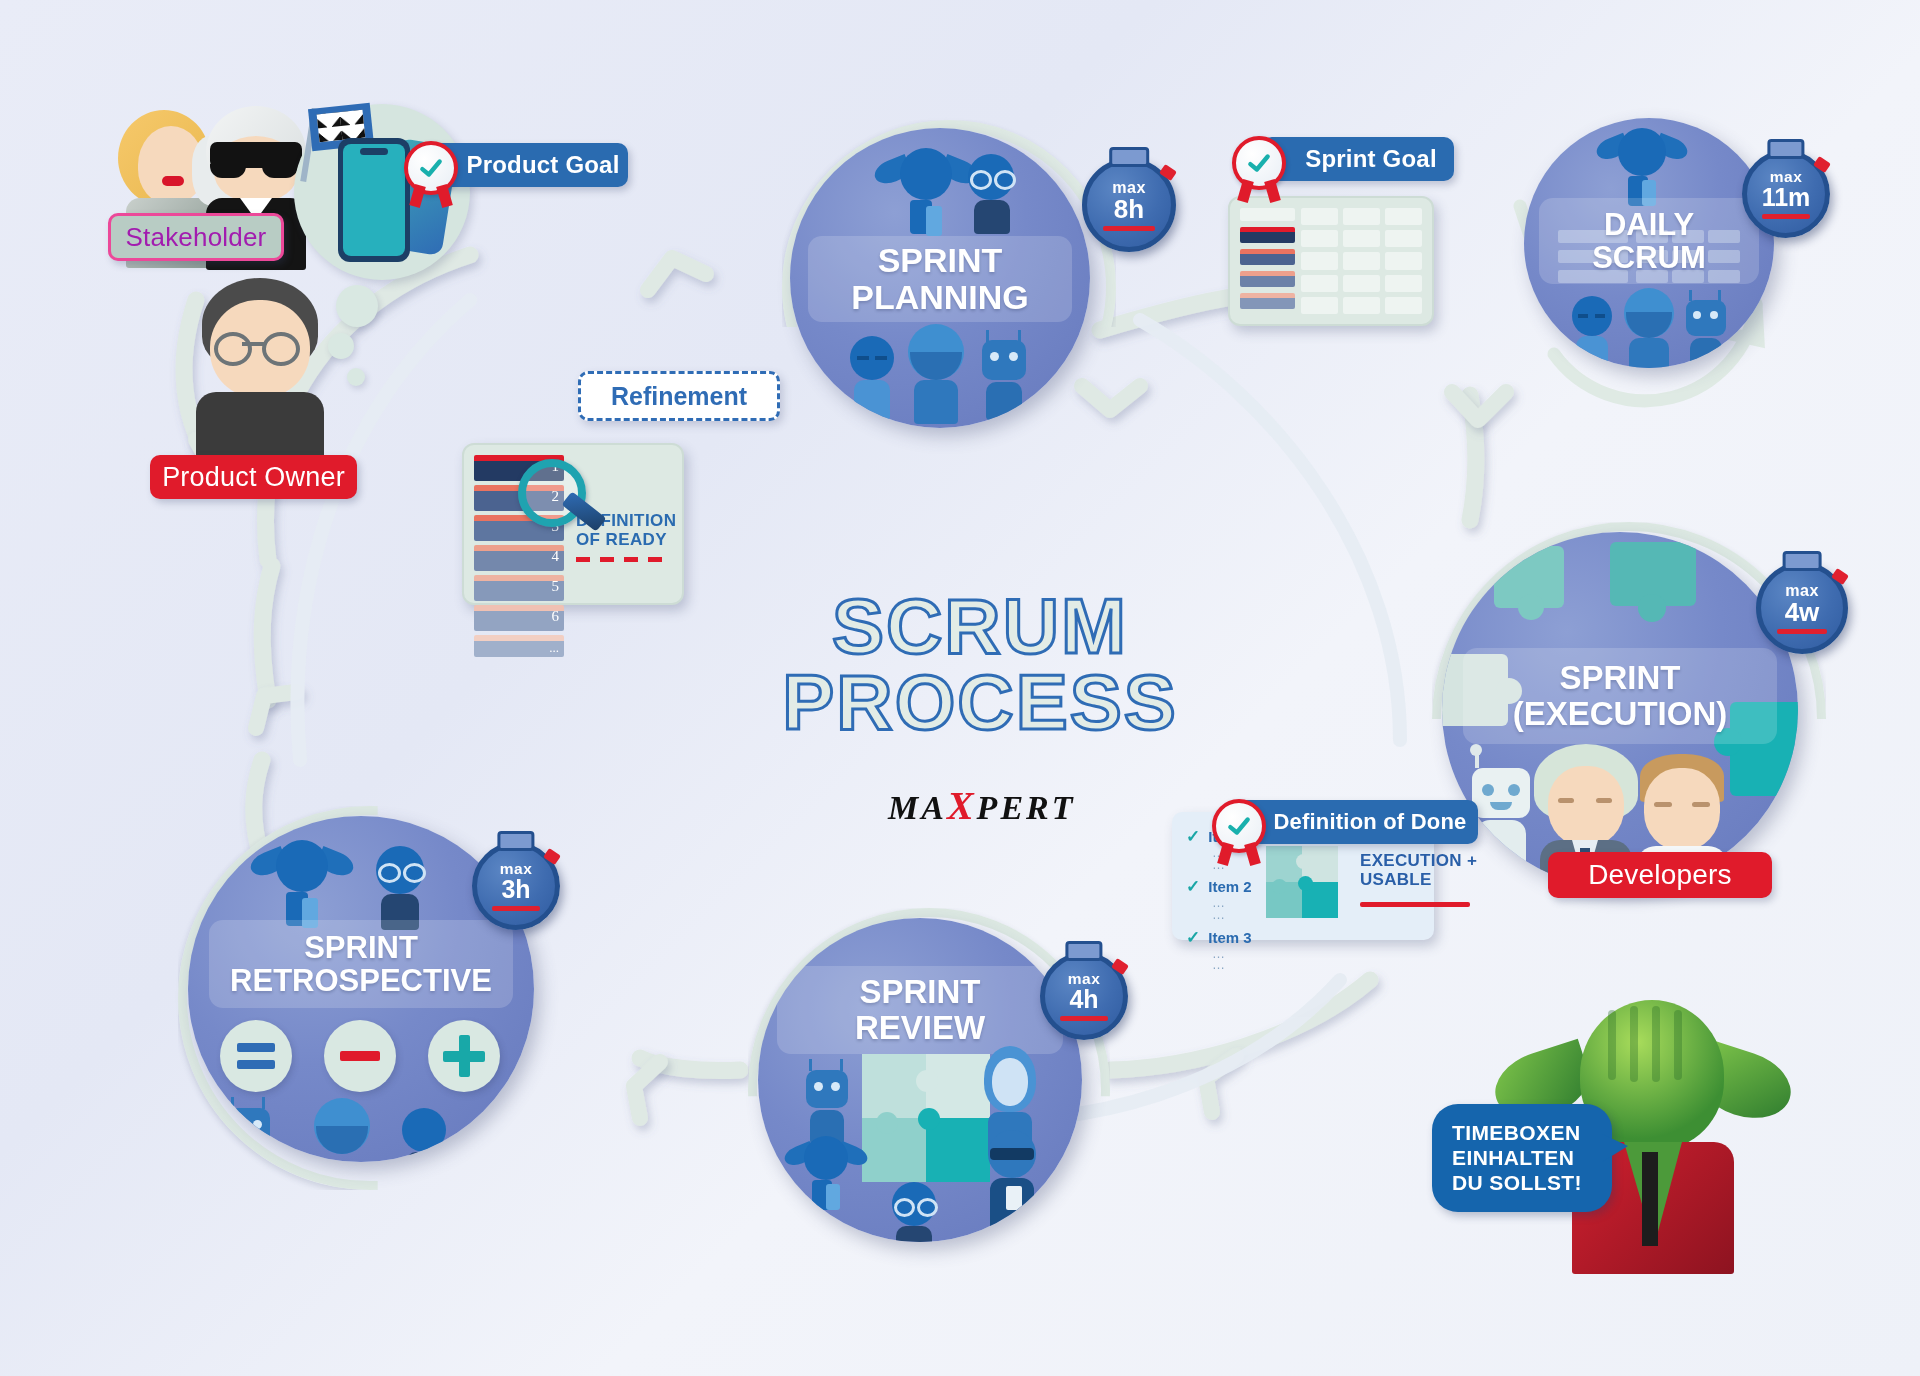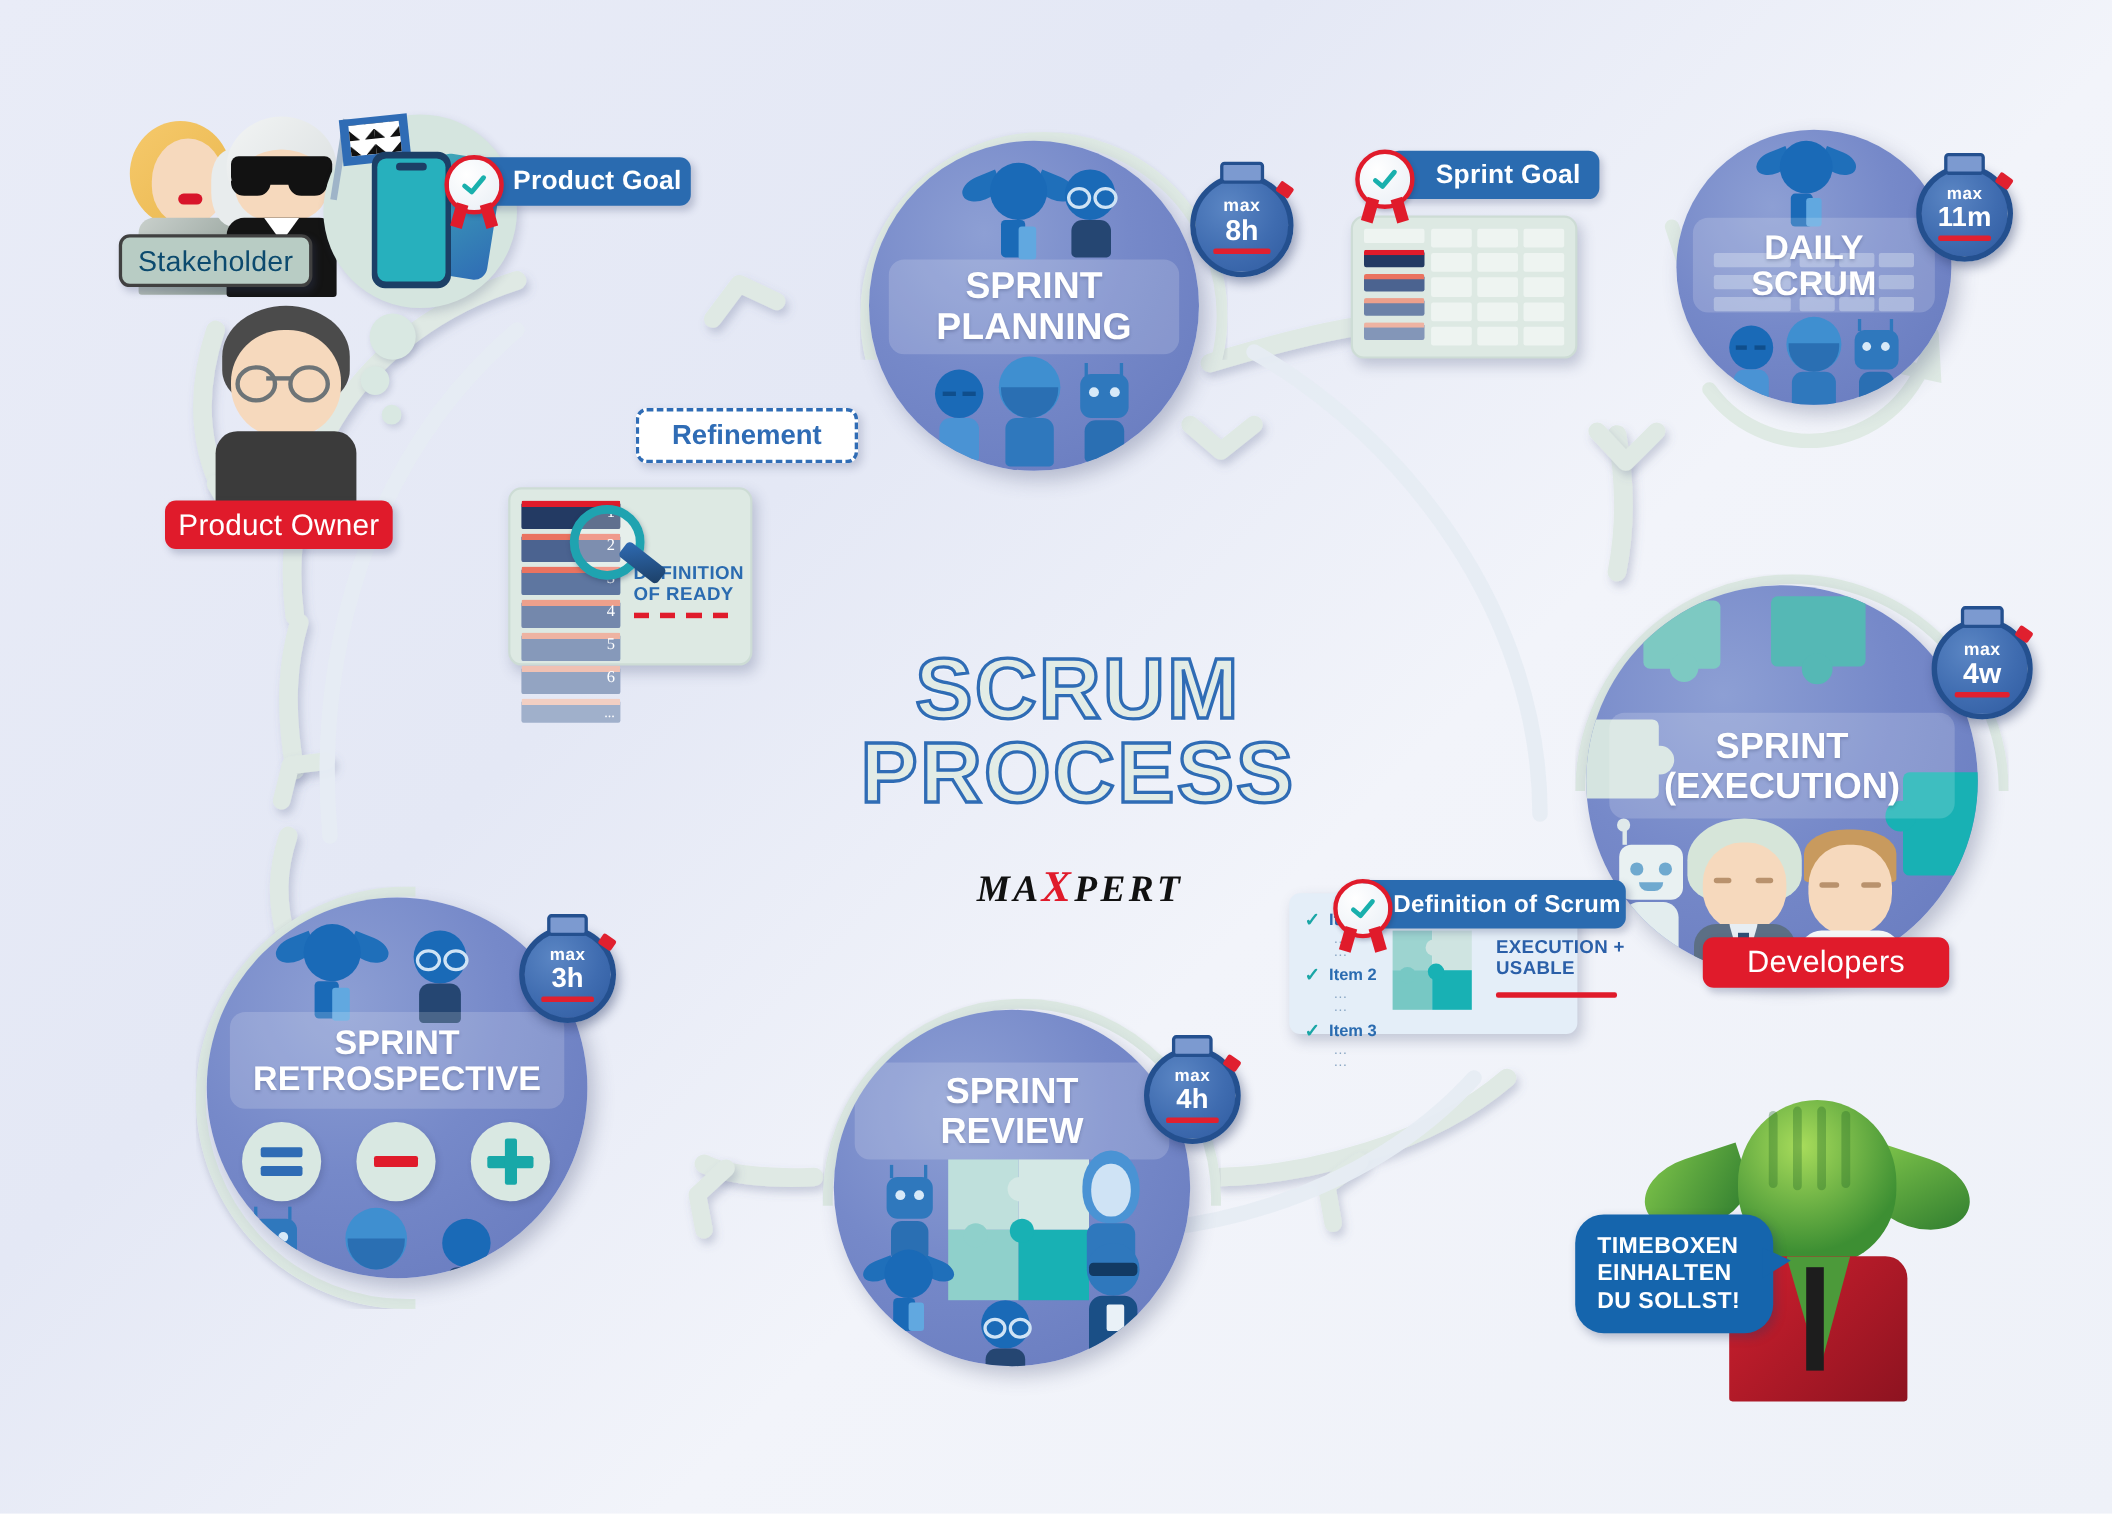--- a/index.html
+++ b/index.html
@@ -14,21 +14,21 @@
 
   
   .pill{
     border-radius:10px;display:flex;align-items:center;justify-content:center;
     box-shadow:3px 4px 7px rgba(60,70,110,.25);
     font-weight:700;letter-spacing:.2px;white-space:nowrap;
   }
   .pill-red{background:#e01b2b;color:#fff;}
   .pill-blue{background:#2a6bb0;color:#fff;}
   .pill-white{background:#fff;color:#2a6bb0;border:3px solid #2a6bb0;}
-  .pill-sage{background:#b8ccc4;color:#0c4a6e;border:3px solid #404040;}
+  .pill-sage{background:#b8ccc4;color:#a21caf;border:3px solid #ec4899;}
 
   
   .circle{
     border-radius:50%;
     background:radial-gradient(circle at 35% 28%,#8d9fd4 0%,#7689c9 45%,#6679bd 100%);
     box-shadow:6px 8px 18px rgba(60,70,110,.30);
     overflow:hidden;position:absolute;
   }
   .circle .cap{
     position:absolute;left:6%;right:6%;
@@ -551,21 +551,21 @@
     <div style="position:absolute;left:32px;top:30px;width:15px;height:15px;border-radius:50%;background:#18b1b4;"></div>
     <div style="position:absolute;left:6px;top:33px;width:15px;height:15px;border-radius:50%;background:#77c8c4;"></div>
   </div>
   <div class="vu" style="left:1360px;top:852px;">
     <span>EXECUTION +</span><br>
     <span>USABLE</span>
   </div>
   <div class="abs" style="left:1360px;top:902px;width:110px;height:5px;background:#e01b2b;border-radius:2px;"></div>
 
   <div class="pill pill-blue abs" style="left:1236px;top:800px;width:216px;height:44px;font-size:22px;padding-left:26px;">
-    <span>Definition of Scrum</span>
+    <span>Definition of Done</span>
   </div>
   <div class="medal" style="left:1212px;top:799px;">
     <svg viewBox="0 0 24 24" fill="none" stroke="#19b0ad" stroke-width="4" stroke-linecap="round" stroke-linejoin="round">
         <polyline points="4,13 10,18 20,6"></polyline>
       </svg>
   </div>
 
   <div class="abs" style="left:1546px;top:1000px;width:240px;height:290px;">
     <div style="position:absolute;left:-52px;top:52px;width:96px;height:64px;border-radius:60% 0 60% 60%;background:linear-gradient(135deg,#7ec44a,#2c7a2e);transform:rotate(-18deg);"></div>
     <div style="position:absolute;left:150px;top:52px;width:96px;height:64px;border-radius:0 60% 60% 60%;background:linear-gradient(135deg,#7ec44a,#2c7a2e);transform:rotate(18deg);"></div>

